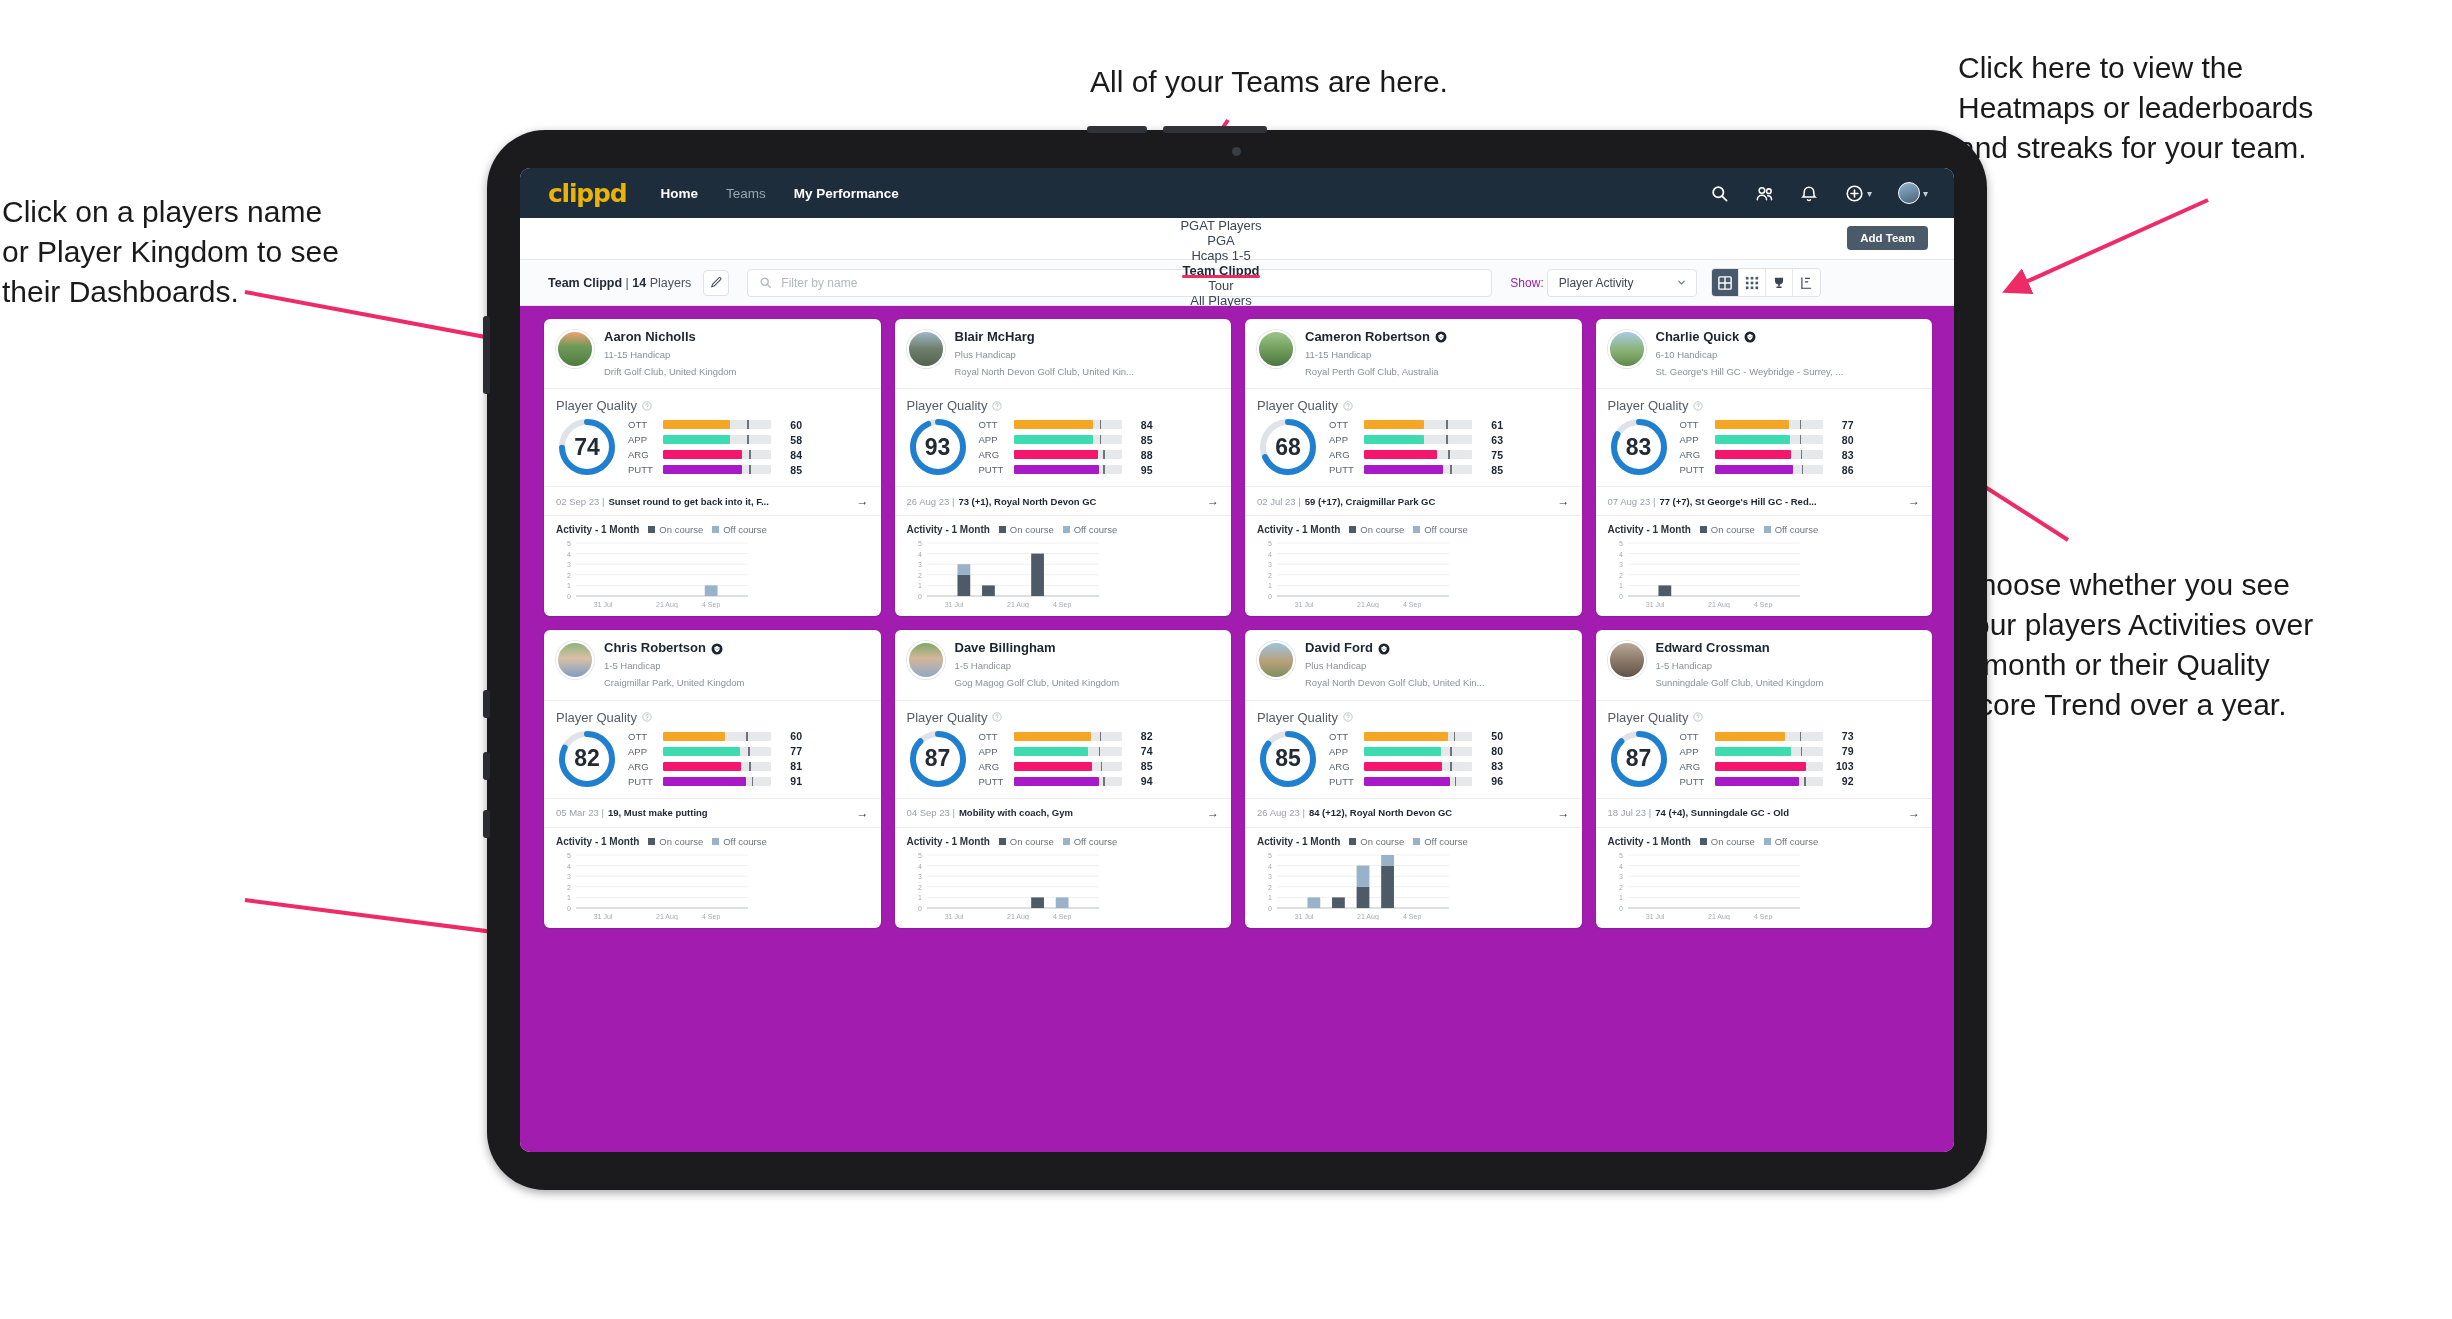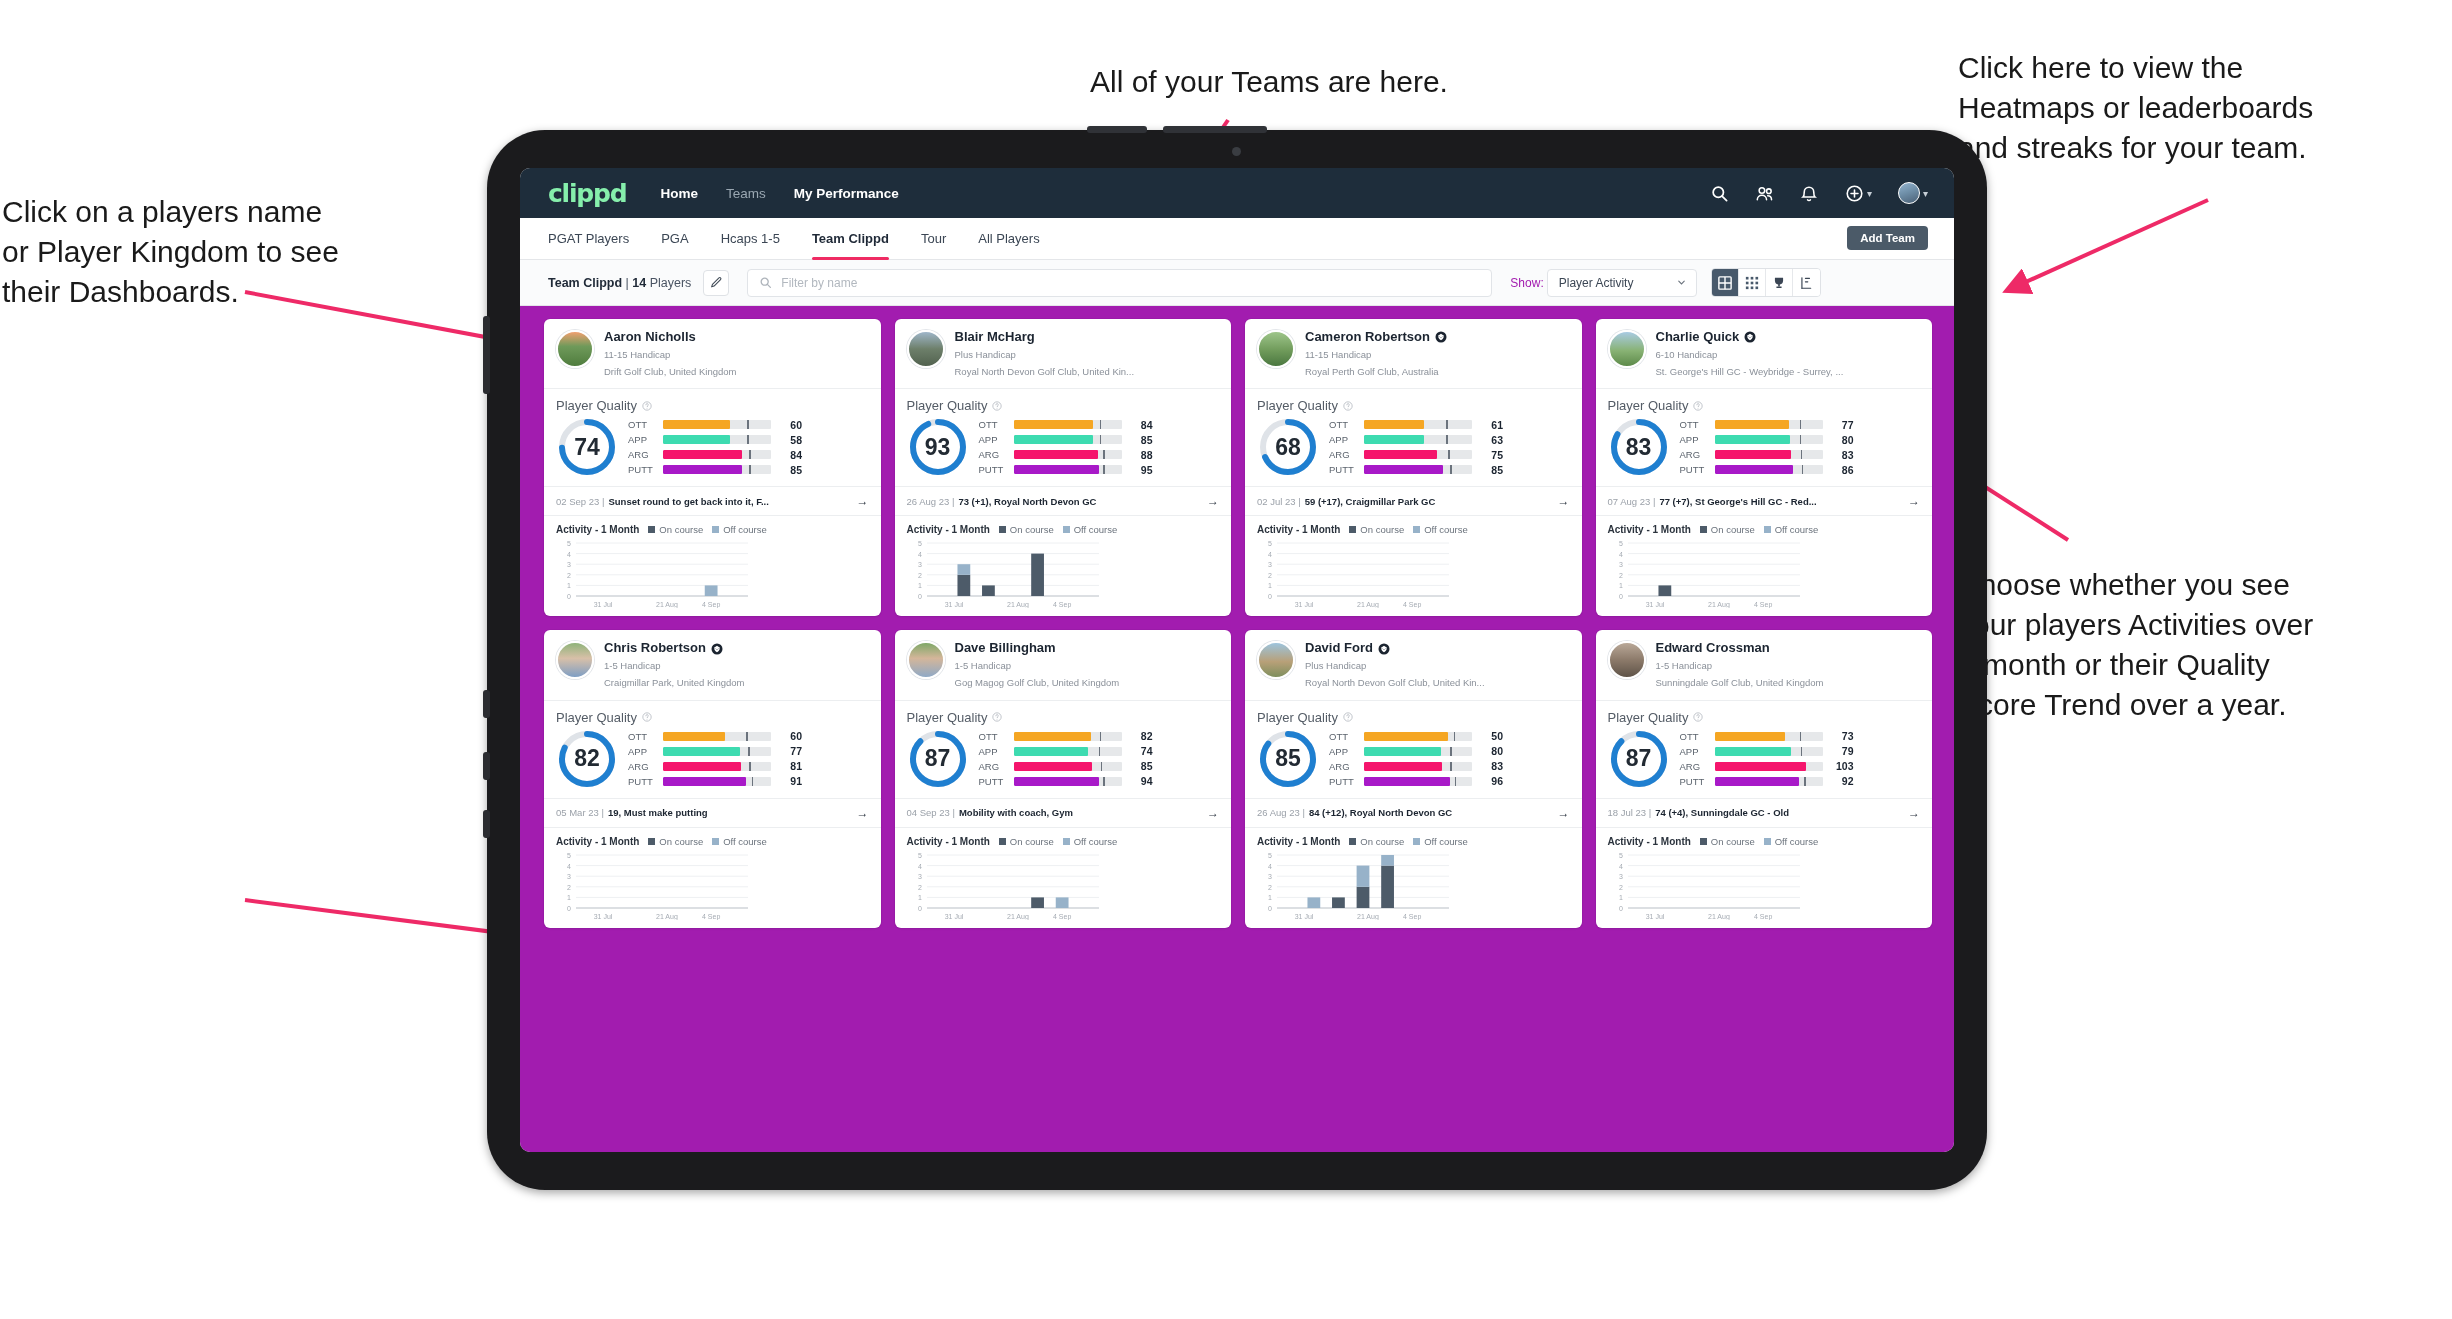--- a/index.html
+++ b/index.html
@@ -54,21 +54,21 @@
   .btn-l3 { left: -4px; top: 622px; width: 7px; height: 28px; }
   .btn-l4 { left: -4px; top: 680px; width: 7px; height: 28px; }
 
   
   .topbar {
     height: 50px; background: #1e2d3b;
     display: flex; align-items: center;
     padding: 0 26px 0 28px;
   }
   .logo {
-    color: #86efac; font-size: 25px; font-weight: 700;
+    color: #eab308; font-size: 25px; font-weight: 700;
     letter-spacing: -1.2px; font-family: "DejaVu Sans", sans-serif;
     margin-right: 34px;
   }
   .navlink {
     color: #ffffff; font-size: 13.5px; font-weight: 600;
     margin-right: 28px; white-space: nowrap;
   }
   .navlink.dim { color: #9aa7b2; font-weight: 500; }
   .topbar-spacer { flex: 1; }
   .topicons { display: flex; align-items: center; gap: 26px; }
@@ -81,20 +81,21 @@
     border: 1.5px solid #fff; display:block;
   }
   .icon-grp { display:flex; align-items:center; }
 
   
   .subnav {
     height: 42px; background: #ffffff;
     border-bottom: 1px solid #e4e6e9;
     display: flex; align-items: center; padding: 0 28px;
     position: relative;
+    flex-direction: column;
   }
   .subtab {
     font-size: 13px; color: #3b4654; font-weight: 500;
     margin-right: 32px; position: relative; height: 42px;
     display: flex; align-items: center; white-space: nowrap;
   }
   .subtab.active { color: #1f2937; font-weight: 600; }
   .subtab.active::after {
     content: ""; position: absolute; left: 0; right: 0; bottom: 0;
     height: 3px; background: #ef2b63; border-radius: 2px;

